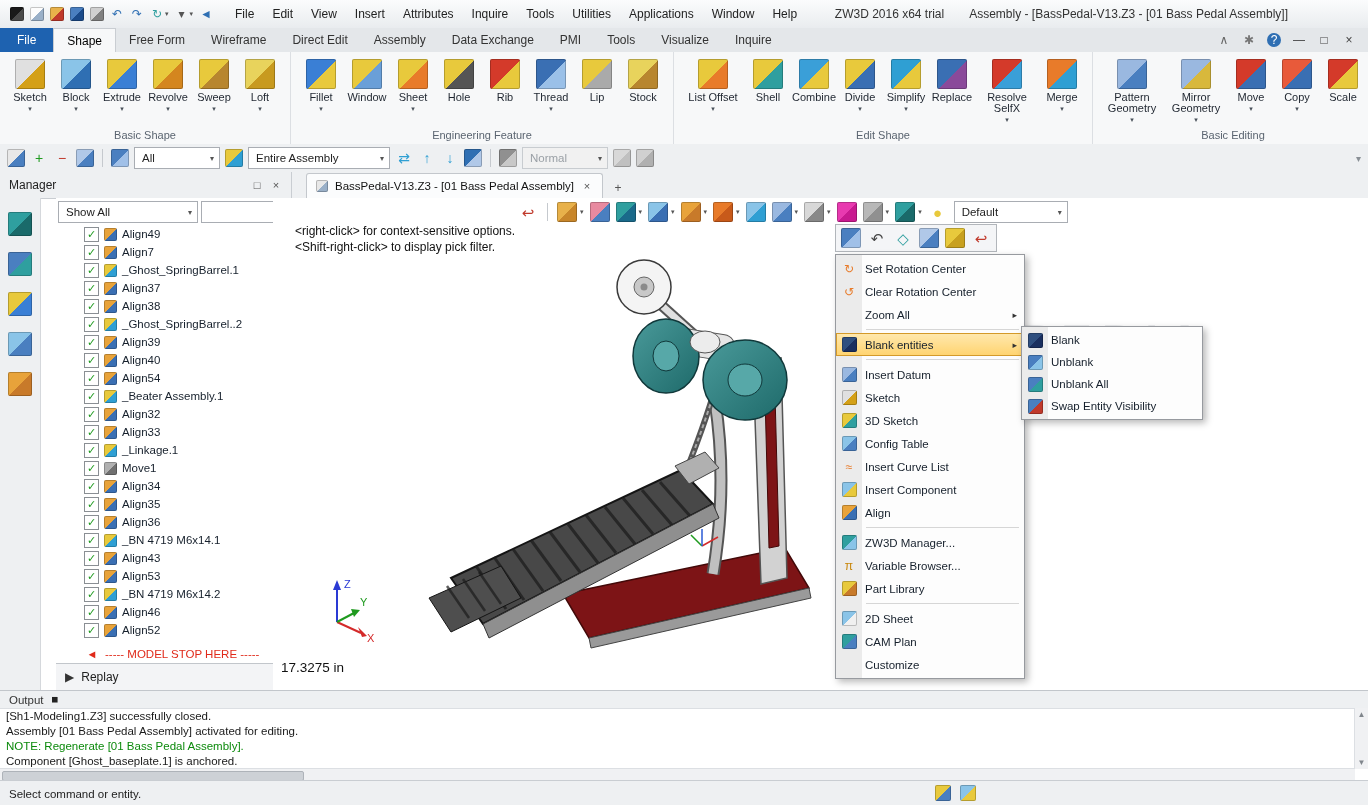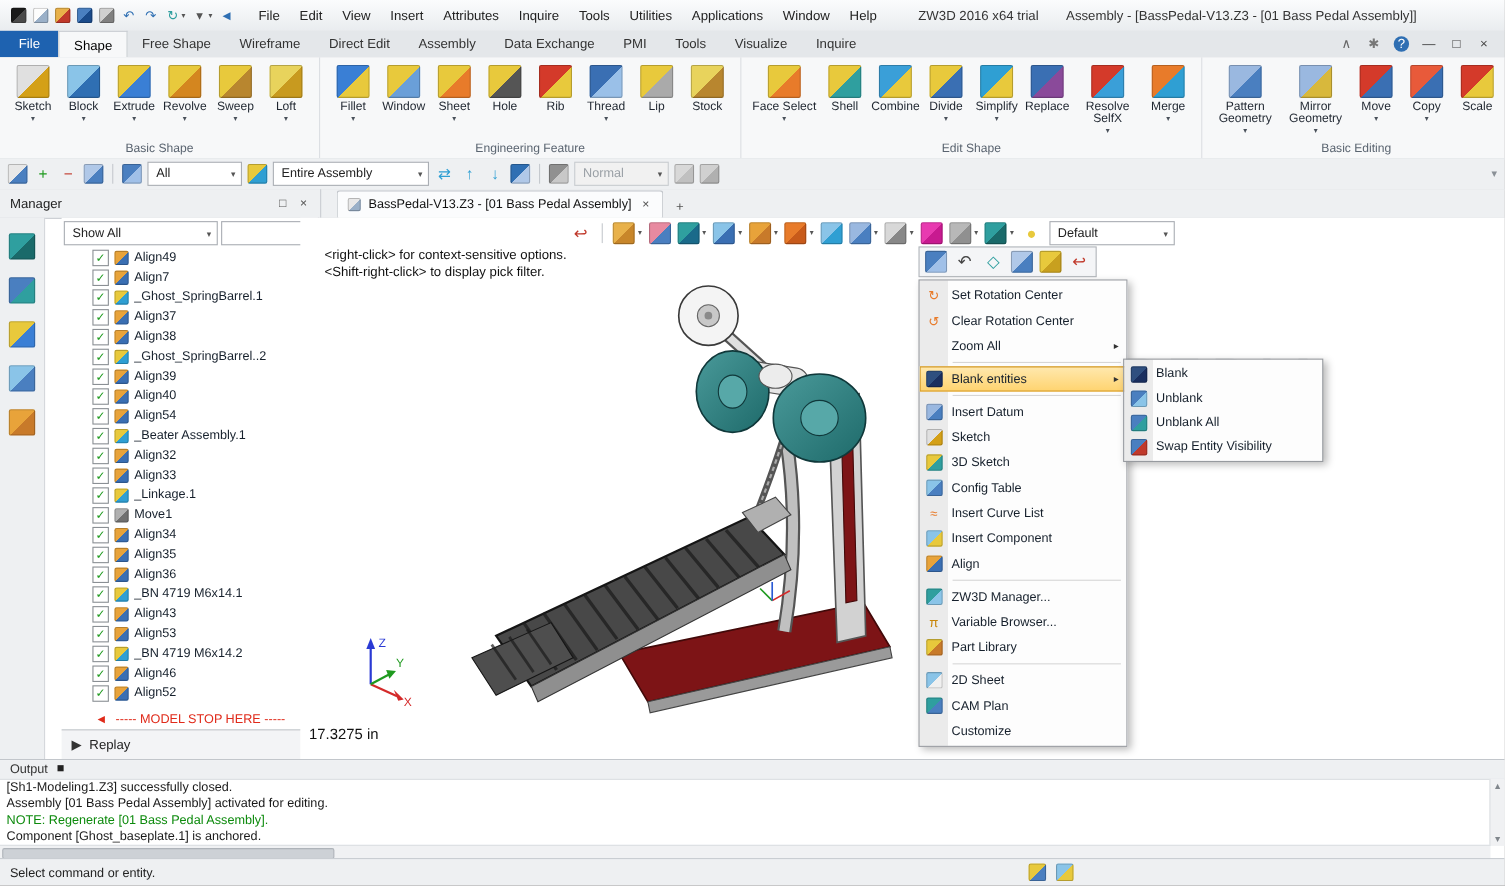--- a/index.html
+++ b/index.html
@@ -166,21 +166,21 @@
         <span class="mi">Help</span>
       </div>
     <div class="t-app">ZW3D 2016  x64 trial</div>
     <div class="t-doc">Assembly - [BassPedal-V13.Z3 - [01 Bass Pedal Assembly]]</div>
   </div>
 
   <div class="tabrow">
     <div class="rtabs" id="rtabs">
         <span class="rtab file">File</span>
         <span class="rtab active">Shape</span>
-        <span class="rtab">Free Shape</span>
+        <span class="rtab">Free Form</span>
         <span class="rtab">Wireframe</span>
         <span class="rtab">Direct Edit</span>
         <span class="rtab">Assembly</span>
         <span class="rtab">Data Exchange</span>
         <span class="rtab">PMI</span>
         <span class="rtab">Tools</span>
         <span class="rtab">Visualize</span>
         <span class="rtab">Inquire</span>
       </div>
     <div class="winctl" id="winctl">
@@ -261,21 +261,21 @@
         </div>
         <div class="rbtn">
           <span class="ic s30 grad" style="background: linear-gradient(135deg, rgb(232, 211, 92) 0%, rgb(232, 211, 92) 52%, rgb(184, 134, 47) 52%, rgb(184, 134, 47) 100%);"></span>
           <div class="lbl">Stock</div>
         </div>
         <div class="glabel">Engineering Feature</div>
       </div>
       <div class="rgroup">
         <div class="rbtn wide">
           <span class="ic s30 grad" style="background: linear-gradient(135deg, rgb(232, 201, 60) 0%, rgb(232, 201, 60) 52%, rgb(232, 123, 42) 52%, rgb(232, 123, 42) 100%);"></span>
-          <div class="lbl">Face Select</div>
+          <div class="lbl">List Offset</div>
           <div class="dda">▾</div>
         </div>
         <div class="rbtn">
           <span class="ic s30 grad" style="background: linear-gradient(135deg, rgb(232, 201, 60) 0%, rgb(232, 201, 60) 52%, rgb(47, 159, 159) 52%, rgb(47, 159, 159) 100%);"></span>
           <div class="lbl">Shell</div>
         </div>
         <div class="rbtn">
           <span class="ic s30 grad" style="background: linear-gradient(135deg, rgb(58, 159, 216) 0%, rgb(58, 159, 216) 52%, rgb(232, 201, 60) 52%, rgb(232, 201, 60) 100%);"></span>
           <div class="lbl">Combine</div>
         </div>

